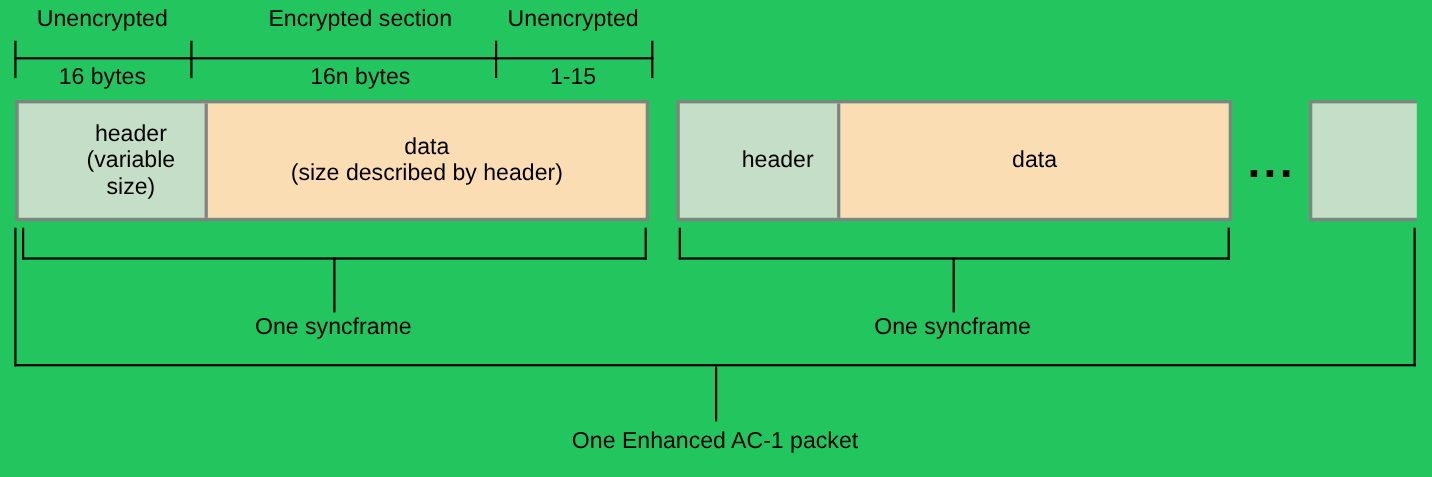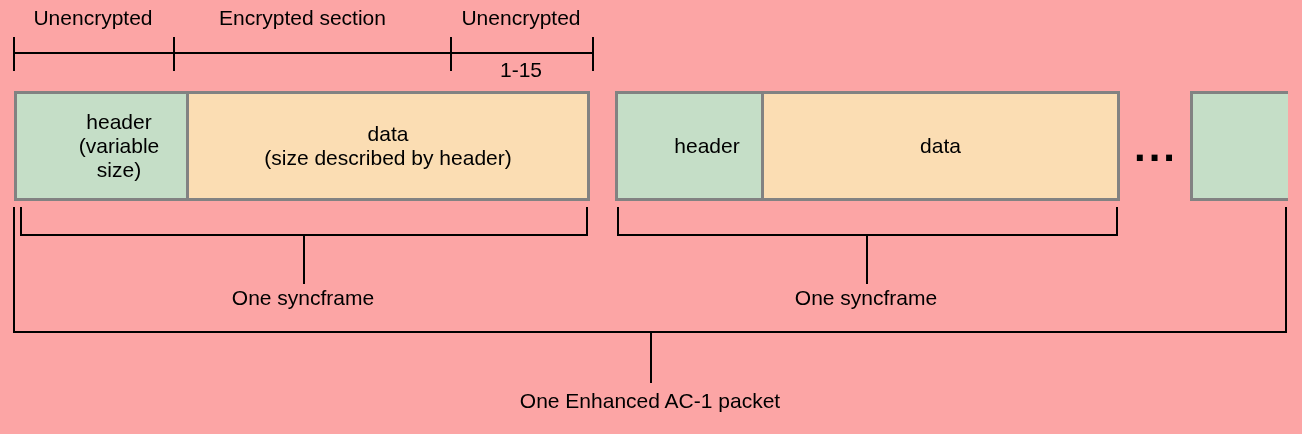--- a/index.html
+++ b/index.html
@@ -1,27 +1,27 @@
 <!DOCTYPE html>
 <html style="--header-fill: #c5dec7; --data-fill: #fbddb3; --box-border: #828282; --line: #000000;"><head>
 <meta charset="utf-8">
 <style>
   html,body{margin:0;padding:0;background:#ffffff;}
   .canvas{
-    position:relative;width:1302px;height:434px;background:#fca5a5;overflow:hidden;
+    position:relative;width:1302px;height:434px;background:#22c55e;overflow:hidden;
     font-family:"Liberation Sans",sans-serif;color:#000;
   }
   .lbl{position:absolute;text-align:center;font-size:21px;line-height:24px;white-space:pre-line;}
   .hline{position:absolute;height:2px;background:#000;}
   .vline{position:absolute;width:2px;background:#000;}
   
   .ruler-line{left:13px;top:52px;width:581px;}
   .tick{top:37px;height:34px;}
   .tick-0{left:13px;} .tick-1{left:173px;} .tick-2{left:450px;} .tick-3{left:592px;}
-  .rsec-0{left:13px;width:160px;} .rsec-1{left:164px;width:277px;} .rsec-2{left:450px;width:142px;}
+  .rsec-0{left:13px;width:160px;} .rsec-1{left:189px;width:277px;} .rsec-2{left:450px;width:142px;}
   .rtop{top:6px;} .rbot{top:58px;}
   
   .box{position:absolute;top:91px;height:110px;box-sizing:border-box;
        border:3px solid var(--box-border,#828282);display:flex;}
   .cell{display:flex;align-items:center;justify-content:center;text-align:center;
         font-size:21px;line-height:24px;white-space:pre-line;}
   .cell-header{background:var(--header-fill,#c5dec7);padding-left:35px;}
   .cell-data{background:var(--data-fill,#fbddb3);flex:1;}
   .box-1{left:14px;width:576px;}
   .box-1 .cell-header{width:134px;border-right:3px solid var(--box-border,#828282);}
@@ -53,20 +53,22 @@
 
   <div class="hline ruler-line"></div>
   <div class="vline tick tick-0"></div>
   <div class="vline tick tick-1"></div>
   <div class="vline tick tick-2"></div>
   <div class="vline tick tick-3"></div>
 
   <div class="lbl rtop rsec-0">Unencrypted</div>
   <div class="lbl rtop rsec-1">Encrypted section</div>
   <div class="lbl rtop rsec-2">Unencrypted</div>
+  <div class="lbl rbot rsec-0">16 bytes</div>
+  <div class="lbl rbot rsec-1">16n bytes</div>
   <div class="lbl rbot rsec-2">1-15</div>
 
   <div class="box box-1">
     <div class="cell cell-header">header
 (variable
 size)</div>
     <div class="cell cell-data">data
 (size described by header)</div>
   </div>
 

